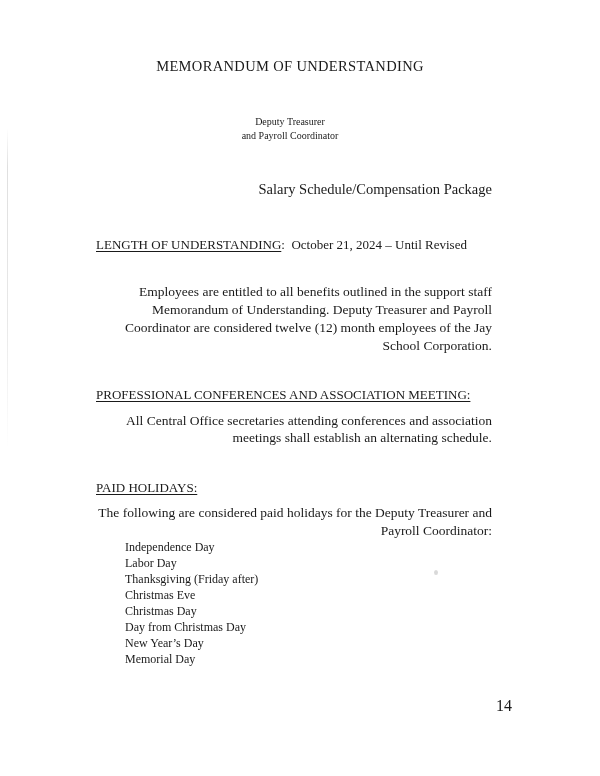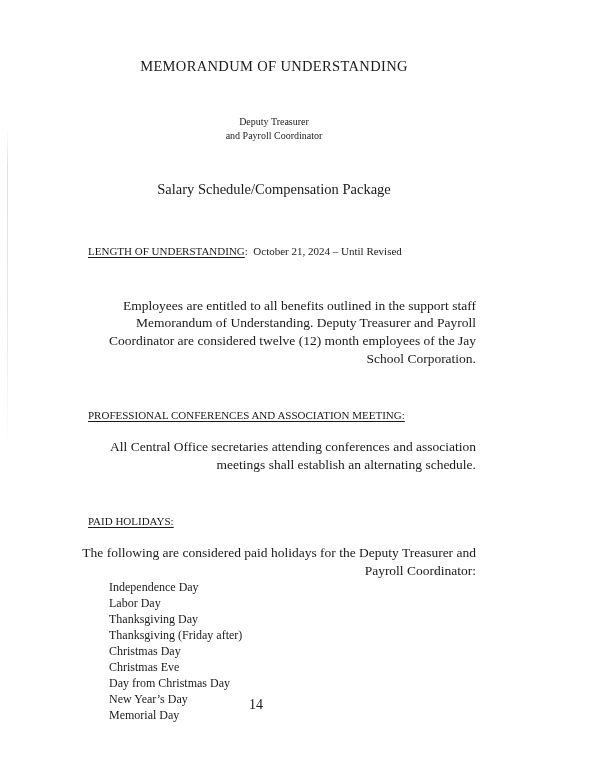--- a/index.html
+++ b/index.html
@@ -36,21 +36,21 @@
     left: 434px;
     top: 570px;
     width: 4px;
     height: 5px;
     border-radius: 50%;
     background: rgba(170,170,170,0.45);
   }
 
   .page {
     position: absolute;
-    left: 72px;
+    left: 88px;
     top: 0;
     width: 404px;
   }
 
   .title-block { text-align: center; }
 
   .doc-title {
     font-size: 14.5px;
     letter-spacing: 0.35px;
     margin: 0;
@@ -63,33 +63,34 @@
     margin: 15px;
     padding-top: 25px;
     line-height: 1.35;
   }
   .subtitle .line { display: block; }
 
   .package-line {
     font-size: 14.5px;
     margin: 0;
     padding-top: 24px;
+    text-align: right;
   }
 
   .section { font-size: 13.5px; line-height: 1.32; }
 
   .sec-length  { padding-top: 30px; }
   .sec-intro   { padding-top: 22px; }
   .sec-wages   { padding-top: 24px; }
   .sec-conf    { padding-top: 24px; }
   .sec-holiday { padding-top: 24px; }
 
   .heading {
-    margin: 16px;
-    font-size: 11px;
+    margin: 8px;
+    font-size: 13px;
     font-weight: normal;
     display: block;
   }
   .u { text-decoration: underline; text-underline-offset: 1.5px; }
 
   .inline-value { white-space: pre; }
 
   p.body-text {
     margin: 0;
     font-size: 13.5px;
@@ -105,22 +106,22 @@
   ul.holiday-list li {
     font-size: 12px;
     line-height: 1.33;
   }
 
   .page-number {
     position: absolute;
     left: 0;
     top: 697px;
     width: 512px;
-    text-align: center;
-    font-size: 14px;
+    text-align: right;
+    font-size: 16px;
   }
 </style>
 </head>
 <body>
 
 <div class="scan-streak"></div>
 <div class="scan-speck"></div>
 
 <div class="page">
 
@@ -148,24 +149,23 @@
     <div class="heading u">PROFESSIONAL CONFERENCES AND ASSOCIATION MEETING:</div>
     <p class="body-text">All Central Office secretaries attending conferences and association meetings shall establish an alternating schedule.</p>
   </div>
 
   <div class="section sec-holiday">
     <div class="heading u">PAID HOLIDAYS:</div>
     <p class="body-text">The following are considered paid holidays for the Deputy Treasurer and Payroll Coordinator:</p>
     <ul class="holiday-list">
         <li>Independence Day</li>
         <li>Labor Day</li>
-        <li>Thanksgiving Day</li>
         <li>Thanksgiving (Friday after)</li>
+        <li>Christmas Eve</li>
         <li>Christmas Day</li>
-        <li>Christmas Eve</li>
         <li>Day from Christmas Day</li>
         <li>New Year’s Day</li>
         <li>Memorial Day</li>
       </ul>
   </div>
 
 </div>
 
 <div class="page-number">14</div>
 

